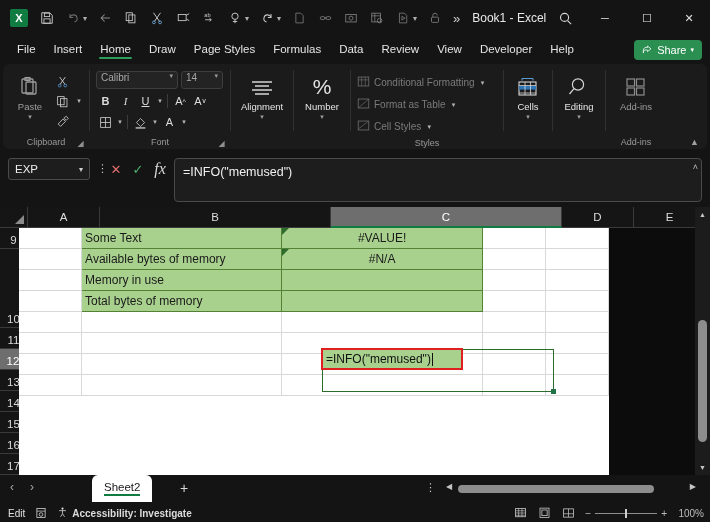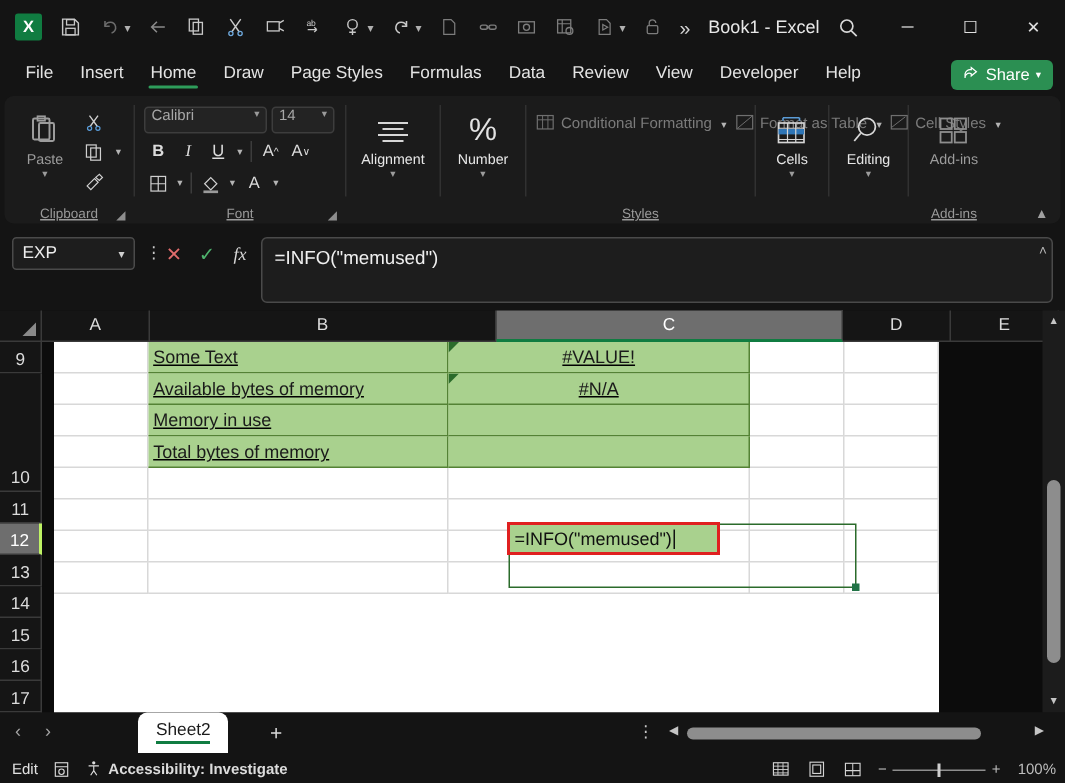--- a/index.html
+++ b/index.html
@@ -67,21 +67,21 @@
 
   
   .ribbon {
     position: absolute; left: 3px; top: 64px; width: 704px; height: 85px;
     background: #1b1b1b; border-radius: 6px; display: flex; align-items: stretch;
   }
   .rgroup { position: relative; display: flex; flex-direction: column; padding: 4px 0 0 0; }
   .rgroup-body { flex: 1; display: flex; align-items: flex-start; padding: 2px 6px 0 6px; }
   .rgroup-label {
     height: 14px; font-size: 9px; color: #9a9a9a; text-align: left;
-    display: flex; align-items: center; justify-content: center; gap: 4px; text-decoration: underline;
+    display: flex; align-items: center; justify-content: center; gap: 4px;
   }
   .rsep { width: 1px; background: #313131; margin: 6px 0 18px 0; }
 
   .bigbtn {
     width: 46px; display: flex; flex-direction: column; align-items: center;
     color: #9c9c9c; font-size: 9.5px; padding-top: 2px;
   }
   .bigbtn .glyph { height: 30px; display: flex; align-items: center; justify-content: center; }
   .bigbtn .cap { line-height: 10px; text-align: left; }
   .bigbtn .dd { font-size: 7px; color: #9c9c9c; line-height: 9px; }
@@ -120,21 +120,21 @@
     position: absolute; left: 8px; top: 5px; width: 82px; height: 22px;
     background: #1d1d1d; border: 1px solid #4a4a4a; border-radius: 3px;
     display: flex; align-items: center; padding: 0 6px; color: #ededed; font-size: 11.5px;
   }
   .namebox .nbcaret { margin-left: auto; font-size: 8px; color: #cfcfcf; }
   .fb-dots { position: absolute; left: 97px; top: 9px; color: #c9c9c9; font-size: 11px; }
   .fb-icons { position: absolute; left: 108px; top: 5px; display: flex; align-items: center; gap: 6px; height: 22px; }
   .fb-ic { width: 16px; height: 18px; display: flex; align-items: center; justify-content: center; font-size: 13px; }
   .fb-x { color: #e06c6c; }
   .fb-check { color: #4eb36d; }
-  .fb-fx { color: #d8d8d8; font-style: italic; font-size: 12px; font-family: "Liberation Serif", serif; text-align: center; }
+  .fb-fx { color: #d8d8d8; font-style: italic; font-size: 16px; font-family: "Liberation Serif", serif; text-align: center; }
   .fb-input {
     position: absolute; left: 174px; top: 5px; width: 528px; height: 44px;
     background: #1d1d1d; border: 1px solid #4a4a4a; border-radius: 4px;
     color: #f0f0f0; font-size: 12.5px; padding: 6px 22px 0 8px;
   }
   .fb-expand { position: absolute; right: 12px; top: 9px; color: #b8b8b8; font-size: 9px; }
 
   
   .gridwrap { position: absolute; left: 0; top: 207px; width: 710px; height: 268px; background: #0c0c0c; }
   .corner {
@@ -153,21 +153,21 @@
   }
   .ch.sel { background: #6e6e6e; color: #fff; border-bottom: 2px solid #107c41; }
   .rowhead { position: absolute; left: 0; top: 21px; width: 28px; }
   .rh {
     width: 28px; color: #dcdcdc; font-size: 11.5px; background: #151515;
     display: flex; align-items: flex-end; justify-content: center;
     border-right: 1px solid #3a3a3a; border-bottom: 1px solid #3a3a3a;
     padding-bottom: 2px;
   }
   .rh.sel { background: #6e6e6e; color: #fff; border-right: 2px solid #bef264; }
-  .cells { position: absolute; left: 36px; top: 21px; width: 590px; height: 247px; background: #ffffff; overflow: hidden; text-decoration: underline; }
+  .cells { position: absolute; left: 19px; top: 21px; width: 590px; height: 247px; background: #ffffff; overflow: hidden; }
   .row { display: flex; position: relative; }
   .cell {
     border-right: 1px solid #d8d8d8; border-bottom: 1px solid #d8d8d8;
     font-size: 12px; color: #1a1a1a; display: flex; align-items: center;
     padding: 0 3px; overflow: hidden; white-space: nowrap;
   }
   .cell.green { background: #a9d18e; border-right: 1px solid #548235; border-bottom: 1px solid #548235; }
   .cell.orange { background: #ed7d31; border-right: 1px solid #c55a11; border-bottom: 1px solid #c55a11; white-space: normal; align-items: flex-end; }
   .cell.ctr { justify-content: center; }
   .cmt-tri {
@@ -480,21 +480,21 @@
           <div class="glyph" style="font-size:21px;color:#e2e2e2">%</div>
           <div class="cap">Number</div>
           <div class="dd">▾</div>
         </div>
       </div>
       <div class="rgroup-label"></div>
     </div>
     <div class="rsep"></div>
 
     <div class="rgroup" style="width:152px">
-      <div class="rgroup-body" style="flex-direction:row; gap:3px; padding-top:5px">
+      <div class="rgroup-body" style="flex-direction:column; gap:3px; padding-top:5px">
         <div class="txtitem">
           <span>
             <svg width="13" height="13" viewBox="0 0 16 16">
                 <rect x="1.5" y="2.5" width="13" height="11" fill="none" stroke="#6f6f6f" stroke-width="1"></rect>
                 <path d="M1.5 6 h13 M5.8 2.5 v11 M10.2 2.5 v11" stroke="#6f6f6f" stroke-width="0.8"></path>
               </svg>
           </span>
           <span>Conditional Formatting</span>
           <span class="tinycaret">▾</span>
         </div>

